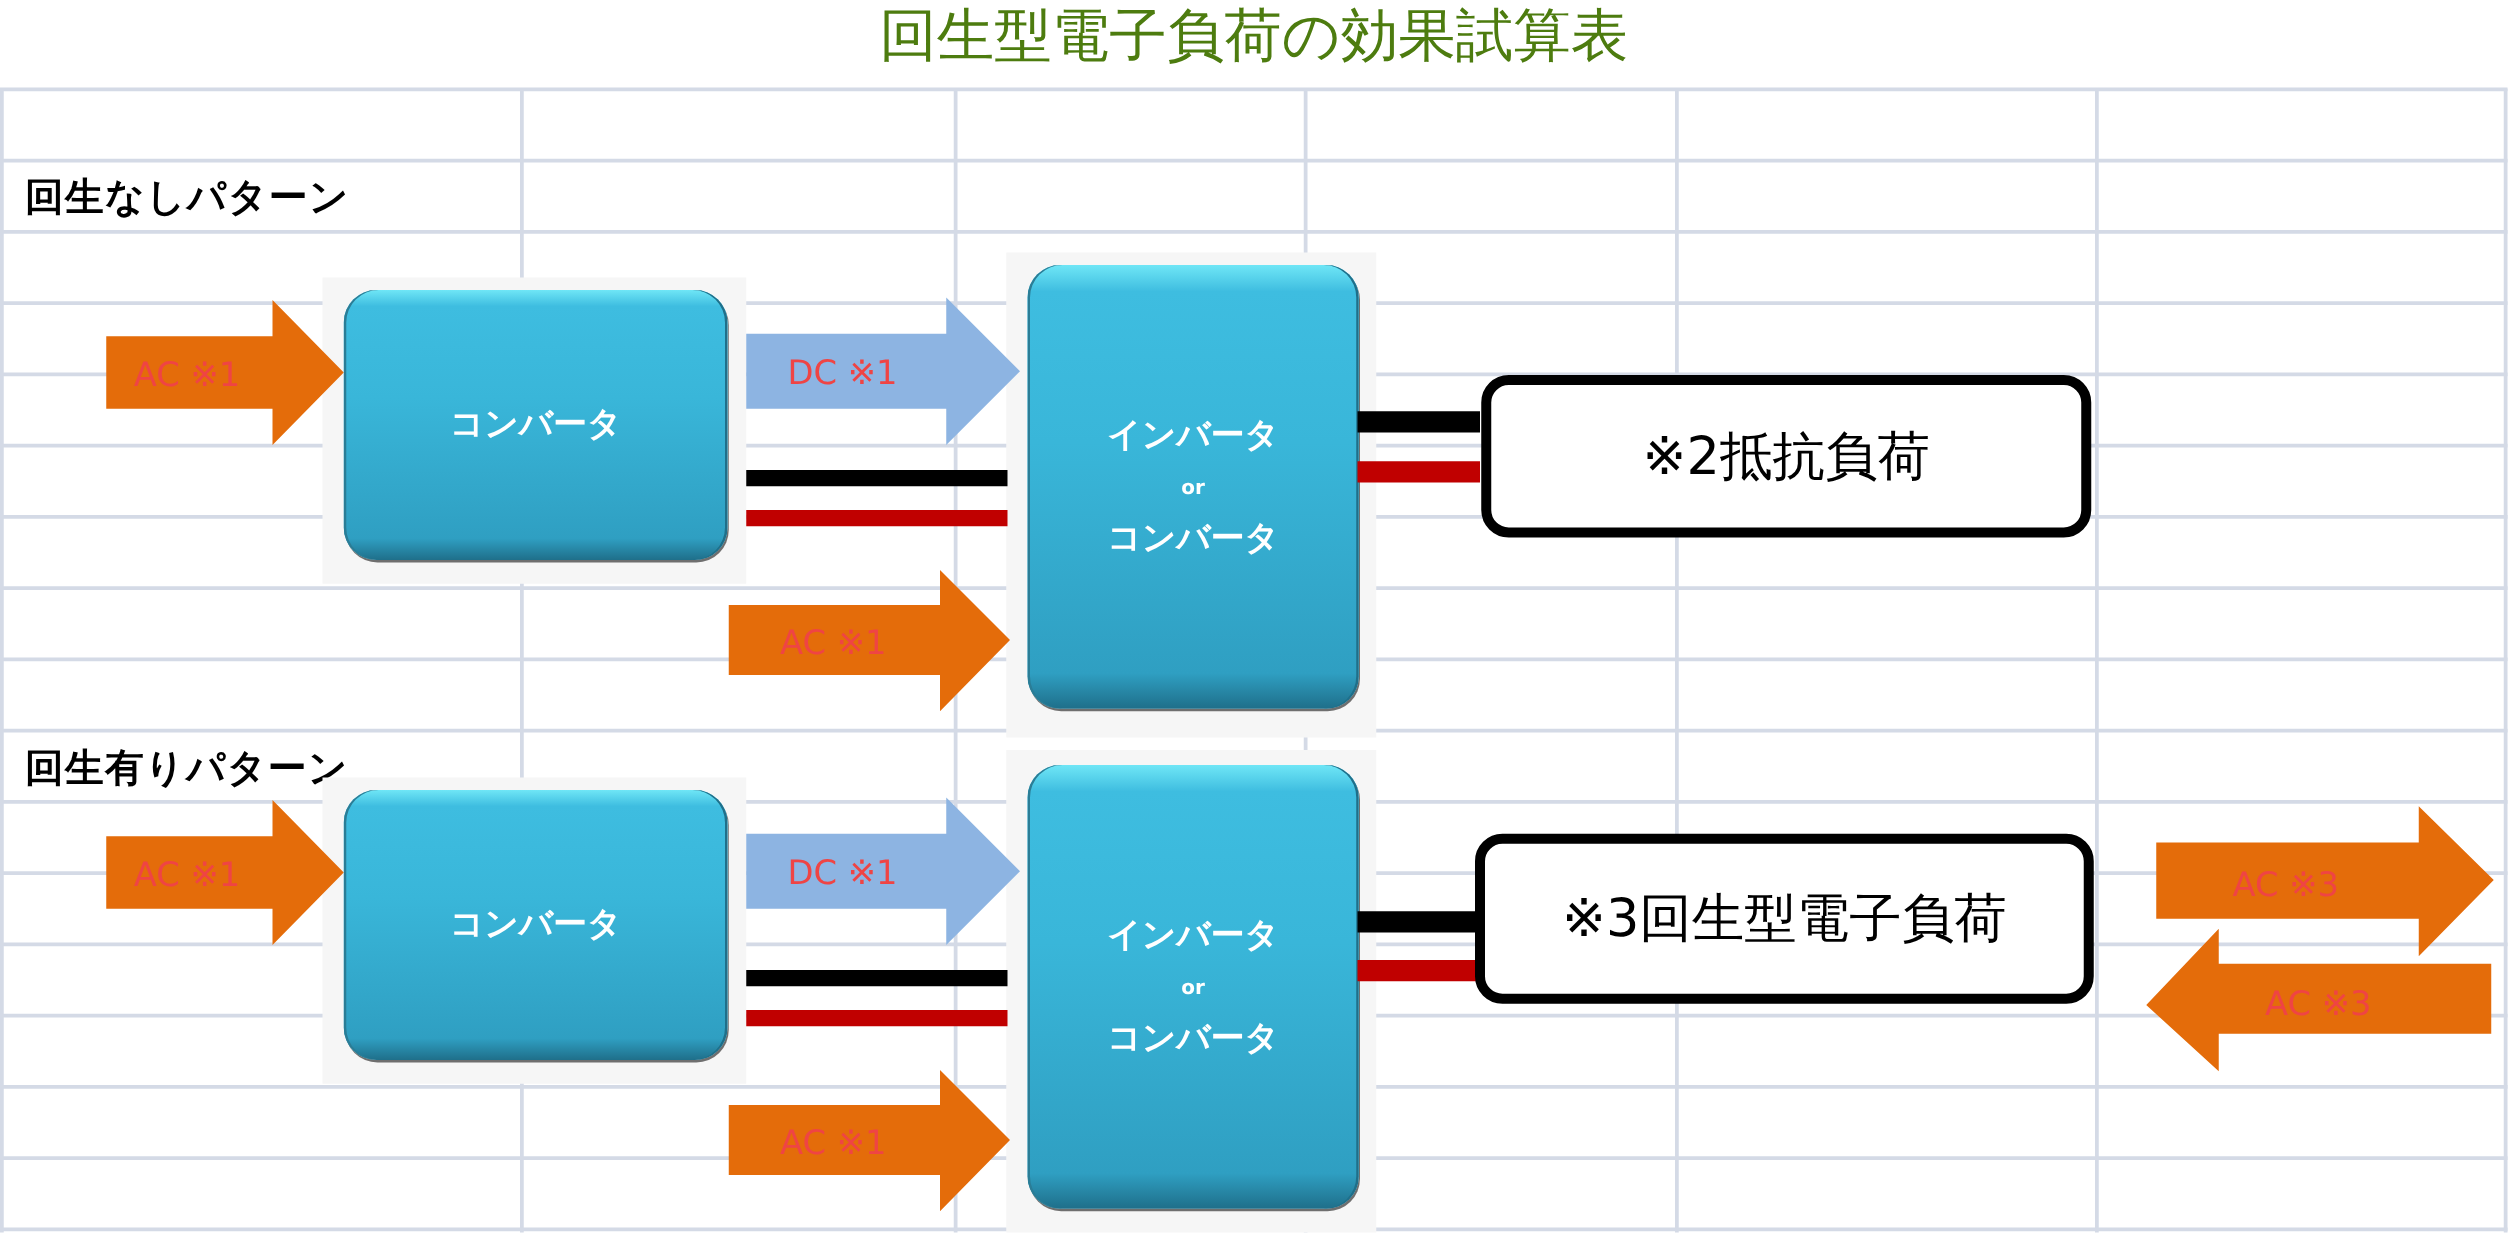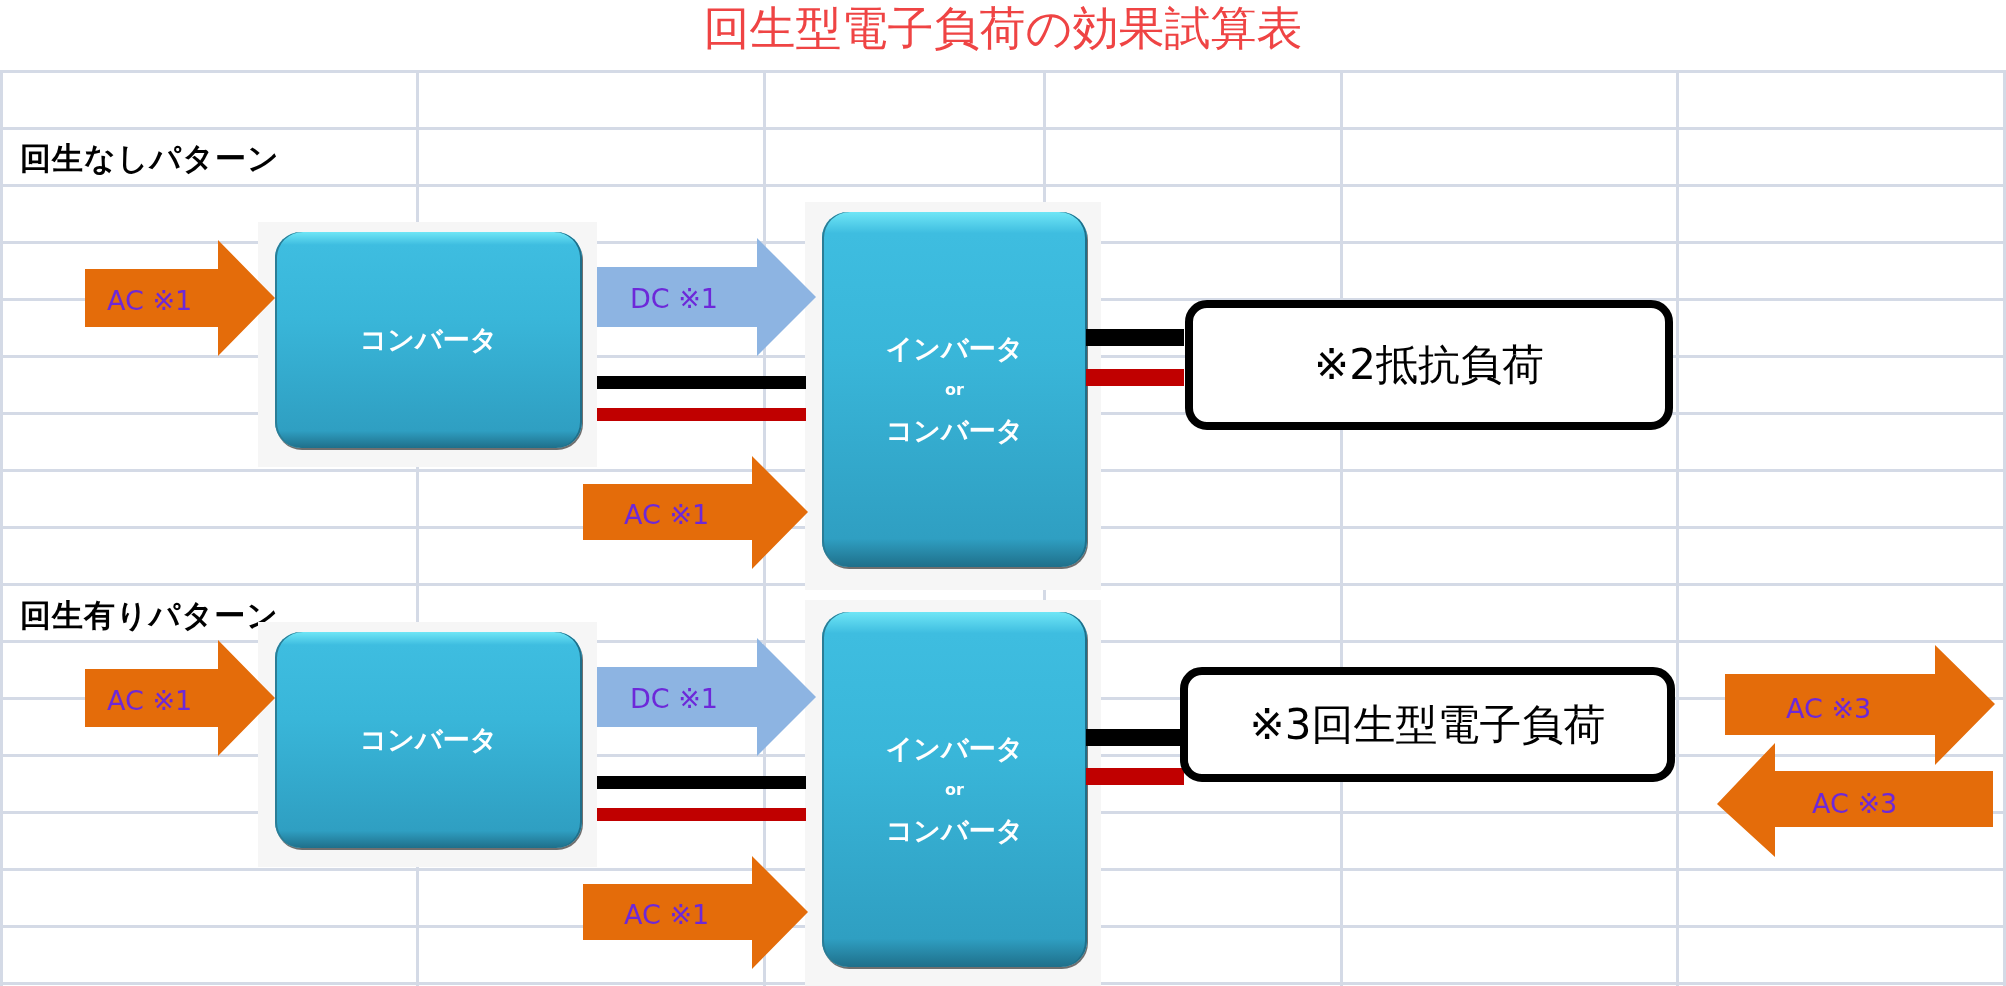--- a/index.html
+++ b/index.html
@@ -3,21 +3,21 @@
 <meta charset="utf-8">
 <style>
   html, body { margin: 0; padding: 0; }
   body {
     width: 2006px; height: 986px; position: relative; overflow: hidden;
     background: #ffffff;
     font-family: "DejaVu Sans", "Liberation Sans", sans-serif;
   }
   .title {
     position: absolute; left: 0; top: 0; width: 2006px; height: 60px;
-    text-align: center; font-size: 46px; line-height: 56px; color: #ef4444;
+    text-align: center; font-size: 46px; line-height: 56px; color: #4d7c0f;
     font-family: "DejaVu Sans", sans-serif;
   }
   .grid { position: absolute; left: 0; top: 0; width: 2006px; height: 986px; }
   .hline { position: absolute; left: 0; width: 2006px; height: 3px; background: #d4dae6; }
   .vline { position: absolute; top: 71px; height: 915px; width: 3px; background: #d4dae6; }
   .section-label {
     position: absolute; left: 20px; font-size: 31px; font-weight: bold; color: #000;
     line-height: 40px; white-space: nowrap; letter-spacing: 1px;
   }
   .panel { position: absolute; background: #f6f6f6; }
@@ -31,21 +31,21 @@
   .block span { display: block; font-size: 27px; line-height: 42px; }
   .block .or { font-size: 16px; line-height: 40px; }
   .wire { position: absolute; }
   .load {
     position: absolute; background: #fff; border: 8px solid #000; border-radius: 22px;
     display: flex; align-items: center; justify-content: center;
     font-size: 42px; color: #000; box-sizing: border-box; white-space: nowrap;
   }
   svg.arrows { position: absolute; left: 0; top: 0; }
   .arrow-label {
-    position: absolute; color: #6d28d9; font-size: 27px; line-height: 32px;
+    position: absolute; color: #ef4444; font-size: 27px; line-height: 32px;
     white-space: nowrap; font-family: "DejaVu Sans", sans-serif;
   }
 </style>
 </head>
 <body>
 
 <div class="title">回生型電子負荷の効果試算表</div>
 
 <div class="grid">
   <div class="hline" style="top:70px"></div>
@@ -109,21 +109,21 @@
   <span>インバータ</span>
   <span class="or">or</span>
   <span>コンバータ</span>
 </div>
 
 <div class="wire" style="left:597px;top:776px;width:209px;height:13px;background:#000"></div>
 <div class="wire" style="left:597px;top:808px;width:209px;height:13px;background:#c00000"></div>
 <div class="wire" style="left:1086px;top:729px;width:98px;height:17px;background:#000"></div>
 <div class="wire" style="left:1086px;top:768px;width:98px;height:17px;background:#c00000"></div>
 
-<div class="load" style="left:1180px;top:667px;width:495px;height:115px">
+<div class="load" style="left:1180px;top:667px;width:495px;height:136px">
   <span>※3回生型電子負荷</span>
 </div>
 
 <svg class="arrows" width="2006" height="986">
 
   <polygon fill="#e46c0a" points="85,269 218,269 218,240 275,298 218,356 218,327 85,327"></polygon>
   <polygon fill="#8db4e2" points="597,267 757,267 757,238 816,297 757,356 757,327 597,327"></polygon>
   <polygon fill="#e46c0a" points="583,484 752,484 752,456 808,512 752,569 752,540 583,540"></polygon>
 
   <polygon fill="#e46c0a" points="85,669 218,669 218,640 275,698 218,756 218,727 85,727"></polygon>

